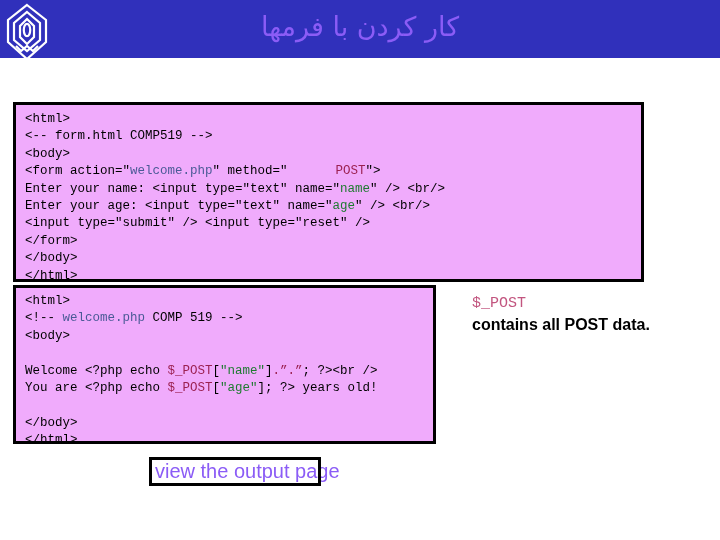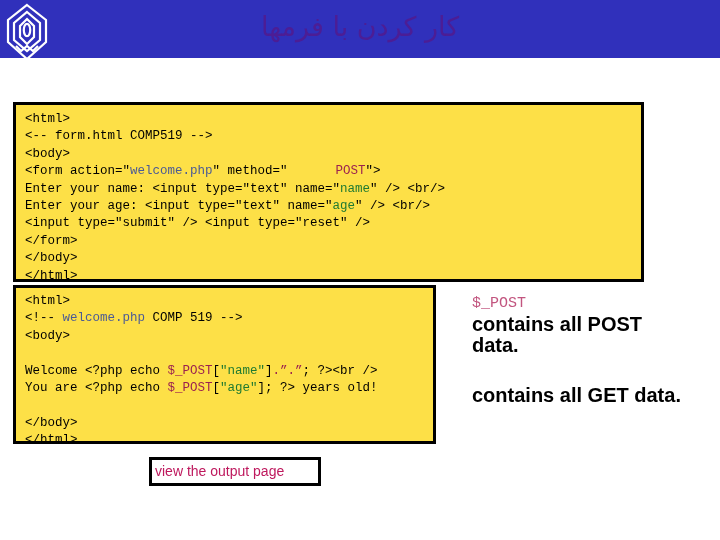--- a/index.html
+++ b/index.html
@@ -39,33 +39,33 @@
     width: 46px;
     height: 62px;
     z-index: 5;
   }
   #header-title {
     position: absolute;
     left: 0;
     top: 8px;
     width: 720px;
     text-align: center;
-    color: #4c1d95;
+    color: #8b5cf6;
     font-family: "DejaVu Sans", sans-serif;
     font-size: 27px;
     line-height: 38px;
     direction: rtl;
     unicode-bidi: bidi-override;
     white-space: nowrap;
   }
 
   
   .code-box {
     position: absolute;
-    background: #fde047;
+    background: #f0abfc;
     border: 3px solid #000000;
     box-sizing: border-box;
     font-family: "Liberation Mono", "DejaVu Sans Mono", monospace;
     font-size: 12.5px;
     line-height: 17.4px;
     color: #000000;
     white-space: pre;
     overflow: hidden;
   }
   #code-box-form {
@@ -99,21 +99,21 @@
   .note-var {
     font-family: "Liberation Mono", "DejaVu Sans Mono", monospace;
     font-size: 15px;
     color: #c2557f;
     line-height: 20px;
     margin: 0;
     white-space: pre;
   }
   .note-desc {
     font-family: "Liberation Sans", sans-serif;
-    font-size: 20px;
+    font-size: 16px;
     font-weight: bold;
     color: #000000;
     line-height: 21px;
     margin: 0;
     max-width: 210px;
   }
   #note-get-block { margin-top: 29px; }
   #note-get-desc { max-width: 244px; }
 
   
@@ -133,23 +133,23 @@
     box-sizing: border-box;
     background: transparent;
     z-index: 3;
   }
   #caption-text {
     position: absolute;
     left: 6px;
     top: 3px;
     width: 190px;
     font-family: "Liberation Sans", sans-serif;
-    font-size: 14px;
+    font-size: 20px;
     line-height: 23px;
-    color: #be185d;
+    color: #8b5cf6;
     z-index: 2;
   }
 </style>
 </head>
 <body>
 
 <div id="header-bar"></div>
 <div id="header-underline"></div>
 
 <div id="logo">
@@ -169,20 +169,19 @@
 <div class="code-box" id="code-box-form"><div><span>&lt;html&gt;</span></div><div><span>&lt;-- form.html COMP519 --&gt;</span></div><div><span>&lt;body&gt;</span></div><div><span>&lt;form action="</span><span class="tok-str-blue">welcome.php</span><span>" method="</span><span class="tok-kw-red">POST</span><span>"&gt;</span></div><div><span>Enter your name: &lt;input type="text" name="</span><span class="tok-str-green">name</span><span>" /&gt; &lt;br/&gt;</span></div><div><span>Enter your age: &lt;input type="text" name="</span><span class="tok-str-green">age</span><span>" /&gt; &lt;br/&gt;</span></div><div><span>&lt;input type="submit" /&gt; &lt;input type="reset" /&gt;</span></div><div><span>&lt;/form&gt;</span></div><div><span>&lt;/body&gt;</span></div><div><span>&lt;/html&gt;</span></div></div>
 
 <div class="code-box" id="code-box-welcome"><div><span>&lt;html&gt;</span></div><div><span>&lt;!-- </span><span class="tok-str-blue">welcome.php</span><span> COMP 519 --&gt;</span></div><div><span>&lt;body&gt;</span></div><div class="blank-line">&nbsp;</div><div><span>Welcome &lt;?php echo </span><span class="tok-var-red">$_POST</span><span>[</span><span class="tok-str-green">"name"</span><span>]</span><span class="tok-q-red">.”.”</span><span>; ?&gt;&lt;br /&gt;</span></div><div><span>You are &lt;?php echo </span><span class="tok-var-red">$_POST</span><span>[</span><span class="tok-str-green">"age"</span><span>]; ?&gt; years old!</span></div><div class="blank-line">&nbsp;</div><div><span>&lt;/body&gt;</span></div><div><span>&lt;/html&gt;</span></div></div>
 
 <div id="notes">
   <div>
     <p class="note-var">$_POST</p>
     <p class="note-desc">contains all POST data.</p>
   </div>
   <div id="note-get-block">
-    <p class="note-desc" id="note-get-desc">contains all GET data.</p>
   </div>
 </div>
 
 <div id="caption-wrap">
   <div id="caption-text">view the output page</div>
   <div id="caption-box"></div>
 </div>
 
 </body></html>

